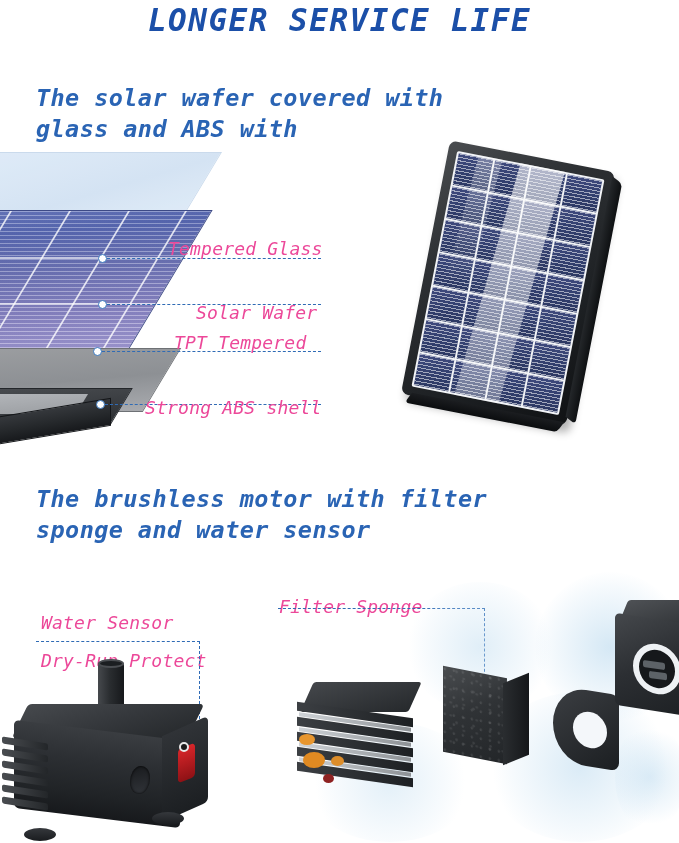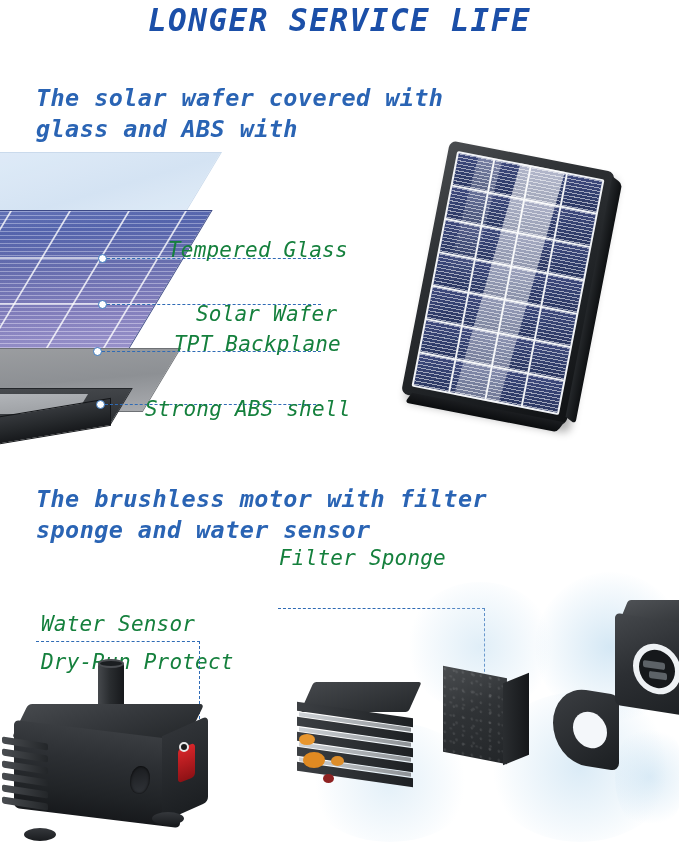--- a/index.html
+++ b/index.html
@@ -19,21 +19,21 @@
     position:absolute;
     font-family:"DejaVu Sans Mono",monospace;
     font-size:23.5px;font-weight:bold;font-style:italic;
     color:#2a64b4;line-height:1.32;letter-spacing:.4px;
   }
   #head-solar{left:36px;top:83px;width:500px;}
   #head-motor{left:36px;top:484px;width:520px;}
 
   
   .callout{position:absolute;font-family:"DejaVu Sans Mono",monospace;
-    font-size:21px;font-style:italic;color:#15803d;white-space:nowrap;
+    font-size:18px;font-style:italic;color:#ec4899;white-space:nowrap;
     letter-spacing:.2px;}
 
   .dash-h{position:absolute;border-top:1.4px dashed #2f6bb5;height:0;}
   .dash-v{position:absolute;border-left:1.4px dashed #2f6bb5;width:0;}
   .dot{position:absolute;width:9px;height:9px;border-radius:50%;
        background:#ffffff;border:1.7px solid #3b78bd;box-sizing:border-box;}
 
   
   #exploded{position:absolute;left:-96px;top:152px;width:330px;height:280px;}
 
@@ -228,21 +228,21 @@
   <div class="dot" style="left:98px;top:254px"></div>
   <div class="dash-h" style="left:107px;top:258px;width:214px"></div>
   <div class="callout" style="left:168px;top:238px">Tempered Glass</div>
 
   <div class="dot" style="left:98px;top:300px"></div>
   <div class="dash-h" style="left:107px;top:304px;width:214px"></div>
   <div class="callout" style="left:196px;top:302px">Solar Wafer</div>
 
   <div class="dot" style="left:93px;top:347px"></div>
   <div class="dash-h" style="left:102px;top:351px;width:219px"></div>
-  <div class="callout" style="left:174px;top:332px">TPT Backplane</div>
+  <div class="callout" style="left:174px;top:332px">TPT Tempered</div>
 
   <div class="dot" style="left:96px;top:400px"></div>
   <div class="dash-h" style="left:105px;top:404px;width:216px"></div>
   <div class="callout" style="left:145px;top:397px">Strong ABS shell</div>
 
   <div id="panel-photo">
     <div class="panel-rot">
       <div class="panel-frame"></div>
       <div class="panel-side"></div>
       <div class="panel-bottom"></div>
@@ -281,21 +281,21 @@
         <div class="panel-glare2"></div>
       </div>
     </div>
   </div>
 
   <div class="section-head" id="head-motor">
     <div>The brushless motor with filter</div>
     <div>sponge and water sensor</div>
   </div>
 
-  <div class="callout" style="left:279px;top:546px">Filter Sponge</div>
+  <div class="callout" style="left:279px;top:596px">Filter Sponge</div>
   <div class="dash-h" style="left:278px;top:608px;width:207px"></div>
   <div class="dash-v" style="left:484px;top:608px;height:79px"></div>
   <div class="dot" style="left:480px;top:683px"></div>
 
   <div class="callout" style="left:41px;top:612px">Water Sensor</div>
   <div class="dash-h" style="left:36px;top:641px;width:164px"></div>
   <div class="callout" style="left:41px;top:650px">Dry-Run Protect</div>
   <div class="dash-v" style="left:199px;top:641px;height:78px"></div>
 
   <div id="pump">

